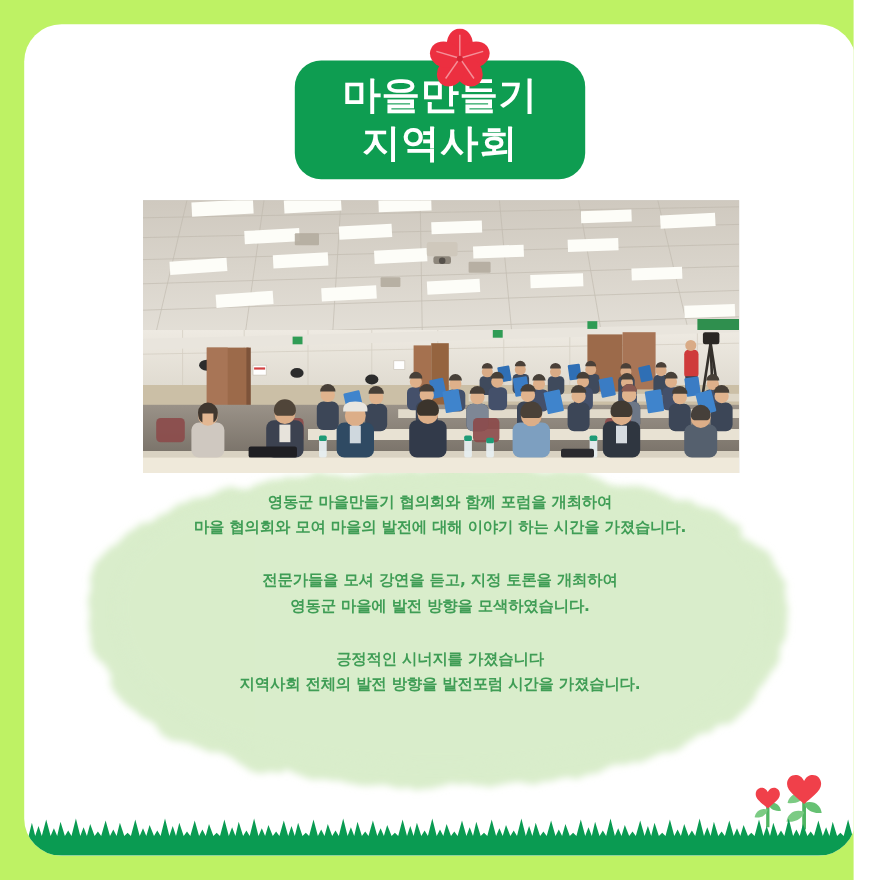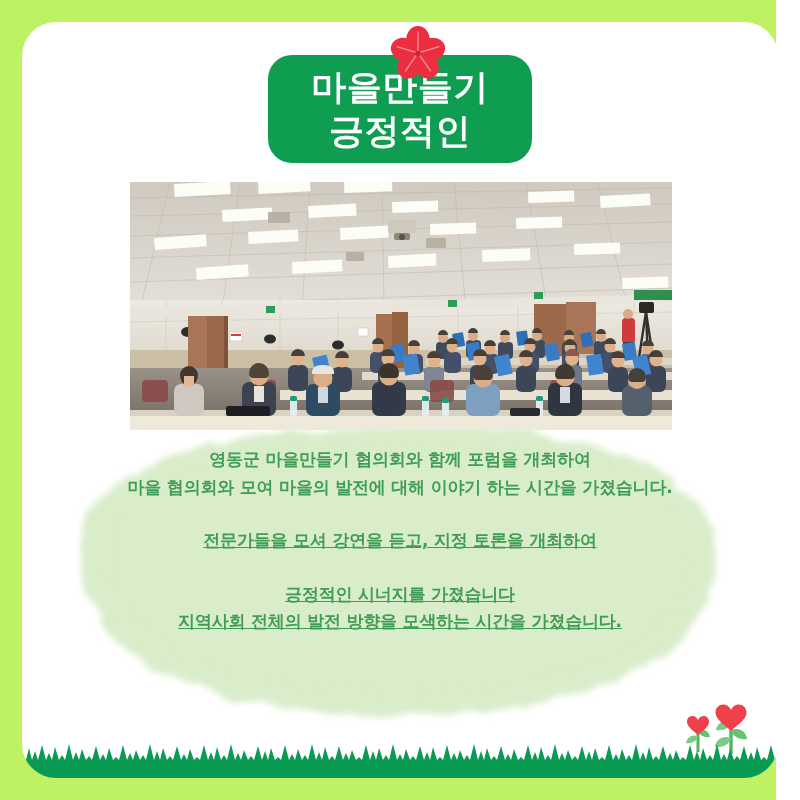--- a/index.html
+++ b/index.html
@@ -93,29 +93,28 @@
   .body-copy {
     position: absolute;
     left: 0;
     top: 424px;            
     width: 756px;
     text-align: center;
     z-index: 3;
   }
   .para {
     color: #3f9d55;
-    font-size: 17px;
+    font-size: 14px;
     font-weight: 700;
     line-height: 1.62;
     letter-spacing: -0.2px;
     margin: 0;
   }
   .para + .para {
     margin-top: 26px;
-    text-decoration: underline;
   }
   .para .ln { display: block; white-space: nowrap; }
 
   
   .corner-flowers {
     position: absolute;
     right: 16px;
     bottom: 22px;
     width: 86px;
     height: 70px;
@@ -173,21 +172,21 @@
           C 308 674 230 664 176 642
           C 128 622 94 590 86 548
           C 78 506 100 472 146 450
           C 210 420 294 416 378 412
           Z"></path>
       </g>
     </svg>
 
     <div class="title-banner">
       <span class="title-line">마을만들기</span>
-      <span class="title-line">긍정적인</span>
+      <span class="title-line">지역사회</span>
     </div>
 
     <svg class="banner-flower" viewBox="0 0 100 100" xmlns="http://www.w3.org/2000/svg" aria-hidden="true">
       <g transform="translate(50,50)">
         <g fill="#ec2f40">
           <g>
             <ellipse cx="0" cy="-25" rx="21" ry="25"></ellipse>
           </g>
           <g transform="rotate(72)">
             <ellipse cx="0" cy="-25" rx="21" ry="25"></ellipse>
@@ -539,24 +538,25 @@
       </svg>
     </div>
 
     <div class="body-copy">
       <p class="para">
         <span class="ln">영동군 마을만들기 협의회와 함께 포럼을 개최하여</span>
         <span class="ln">마을 협의회와 모여 마을의 발전에 대해 이야기 하는 시간을 가졌습니다.</span>
       </p>
       <p class="para">
         <span class="ln">전문가들을 모셔 강연을 듣고, 지정 토론을 개최하여</span>
+        <span class="ln">영동군 마을에 발전 방향을 모색하였습니다.</span>
       </p>
       <p class="para">
         <span class="ln">긍정적인 시너지를 가졌습니다</span>
-        <span class="ln">지역사회 전체의 발전 방향을 모색하는 시간을 가졌습니다.</span>
+        <span class="ln">지역사회 전체의 발전 방향을 발전포럼 시간을 가졌습니다.</span>
       </p>
     </div>
 
     <svg class="corner-flowers" viewBox="0 0 86 70" xmlns="http://www.w3.org/2000/svg" aria-hidden="true">
 
       <g>
         <path d="M22 66 C22 50 22 42 22 34" stroke="#4fb562" stroke-width="3" fill="none"></path>
         <path d="M22 50 C15 48 11 52 10 57 C16 58 21 55 22 50 Z" fill="#7ccb84"></path>
         <path d="M22 44 C29 42 33 46 34 51 C28 52 23 49 22 44 Z" fill="#66c173"></path>
         <path d="M22 34 c-2.5 -6 -11 -5 -11 2 c0 5 7 9 11 13 c4 -4 11 -8 11 -13 c0 -7 -8.5 -8 -11 -2 z" fill="#f0404a"></path>

